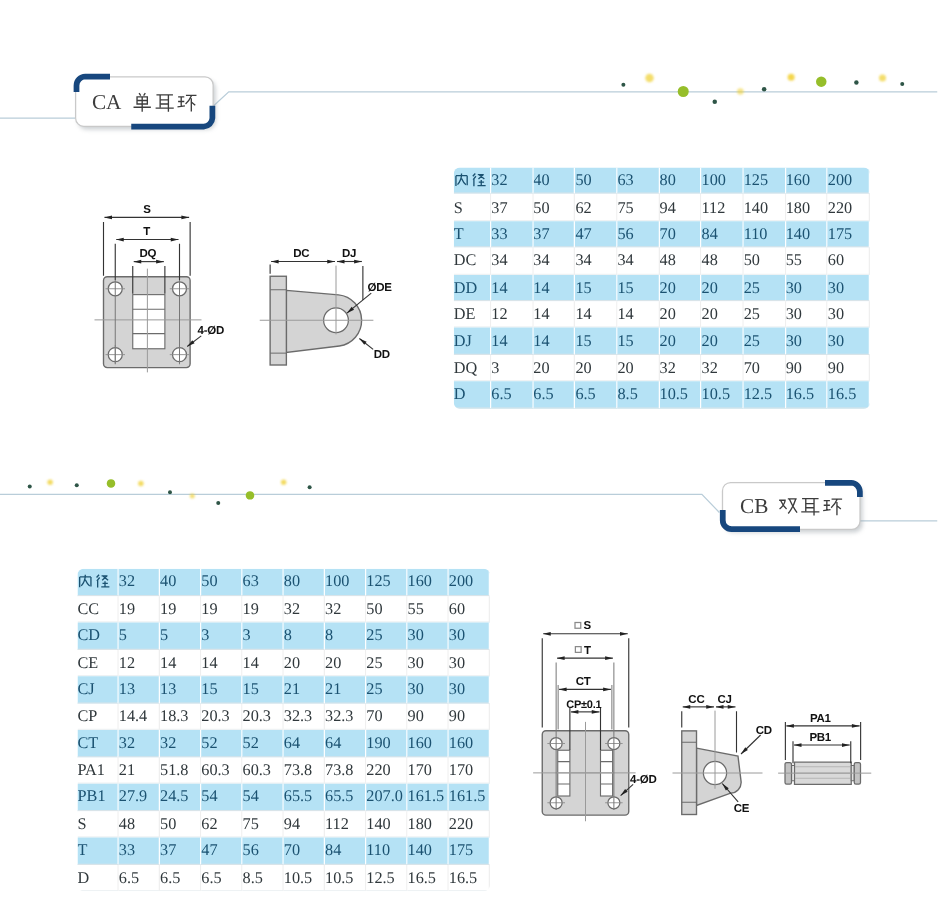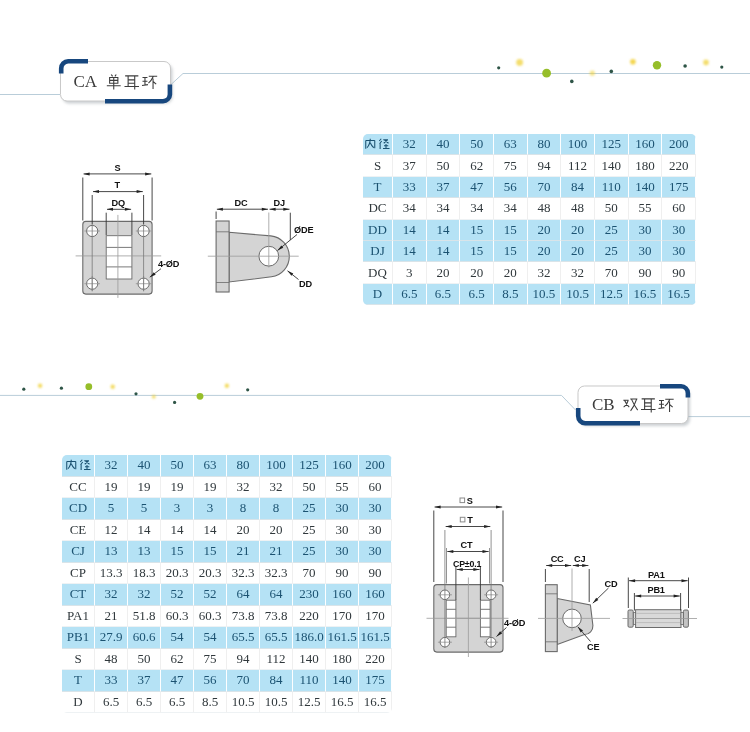--- a/index.html
+++ b/index.html
@@ -1,16 +1,16 @@
 <!DOCTYPE html>
 <html><head><meta charset="utf-8"><style>
 html,body{margin:0;padding:0;width:750px;height:732px;background:#fff;overflow:hidden}
 body{font-family:"Liberation Sans",sans-serif;position:relative}
 .tbl{position:absolute;border-collapse:separate;border-spacing:0;table-layout:fixed;
- font-family:"Liberation Serif",serif;font-size:13px;text-align:center;border-radius:5px;overflow:hidden}
+ font-family:"Liberation Serif",serif;font-size:13px;border-radius:5px;overflow:hidden}
 .tbl td{padding:0;overflow:hidden}
 #tca td{height:20.4px}
 #tcb td{height:20.5px}
 .tbl tr.b td{background:#b5e2f5;color:#1b5271;border-right:1px solid #fdfeff;border-bottom:1px solid #d9e4e9}
 .tbl tr.w td{background:#fff;color:#30383c;border-right:1px solid #efefef;border-bottom:1px solid #eef2f4}
 .tbl td:last-child{border-right:none}
 svg{position:absolute;left:0;top:0}
 </style></head><body>
 
 <svg width="750" height="732" viewBox="0 0 750 732">
@@ -404,20 +404,32 @@
         <td>14</td>
         <td>14</td>
         <td>15</td>
         <td>15</td>
         <td>20</td>
         <td>20</td>
         <td>25</td>
         <td>30</td>
         <td>30</td>
       </tr>
+<tr class="w">
+        <td>DE</td>
+        <td>12</td>
+        <td>14</td>
+        <td>14</td>
+        <td>14</td>
+        <td>20</td>
+        <td>20</td>
+        <td>25</td>
+        <td>30</td>
+        <td>30</td>
+      </tr>
 <tr class="b">
         <td>DJ</td>
         <td>14</td>
         <td>14</td>
         <td>15</td>
         <td>15</td>
         <td>20</td>
         <td>20</td>
         <td>25</td>
         <td>30</td>
@@ -520,63 +532,63 @@
         <td>15</td>
         <td>15</td>
         <td>21</td>
         <td>21</td>
         <td>25</td>
         <td>30</td>
         <td>30</td>
       </tr>
 <tr class="w">
         <td>CP</td>
-        <td>13.3</td>
+        <td>14.4</td>
         <td>18.3</td>
         <td>20.3</td>
         <td>20.3</td>
         <td>32.3</td>
         <td>32.3</td>
         <td>70</td>
         <td>90</td>
         <td>90</td>
       </tr>
 <tr class="b">
         <td>CT</td>
         <td>32</td>
         <td>32</td>
         <td>52</td>
         <td>52</td>
         <td>64</td>
         <td>64</td>
-        <td>230</td>
+        <td>190</td>
         <td>160</td>
         <td>160</td>
       </tr>
 <tr class="w">
         <td>PA1</td>
         <td>21</td>
         <td>51.8</td>
         <td>60.3</td>
         <td>60.3</td>
         <td>73.8</td>
         <td>73.8</td>
         <td>220</td>
         <td>170</td>
         <td>170</td>
       </tr>
 <tr class="b">
         <td>PB1</td>
         <td>27.9</td>
-        <td>60.6</td>
+        <td>24.5</td>
         <td>54</td>
         <td>54</td>
         <td>65.5</td>
         <td>65.5</td>
-        <td>186.0</td>
+        <td>207.0</td>
         <td>161.5</td>
         <td>161.5</td>
       </tr>
 <tr class="w">
         <td>S</td>
         <td>48</td>
         <td>50</td>
         <td>62</td>
         <td>75</td>
         <td>94</td>

